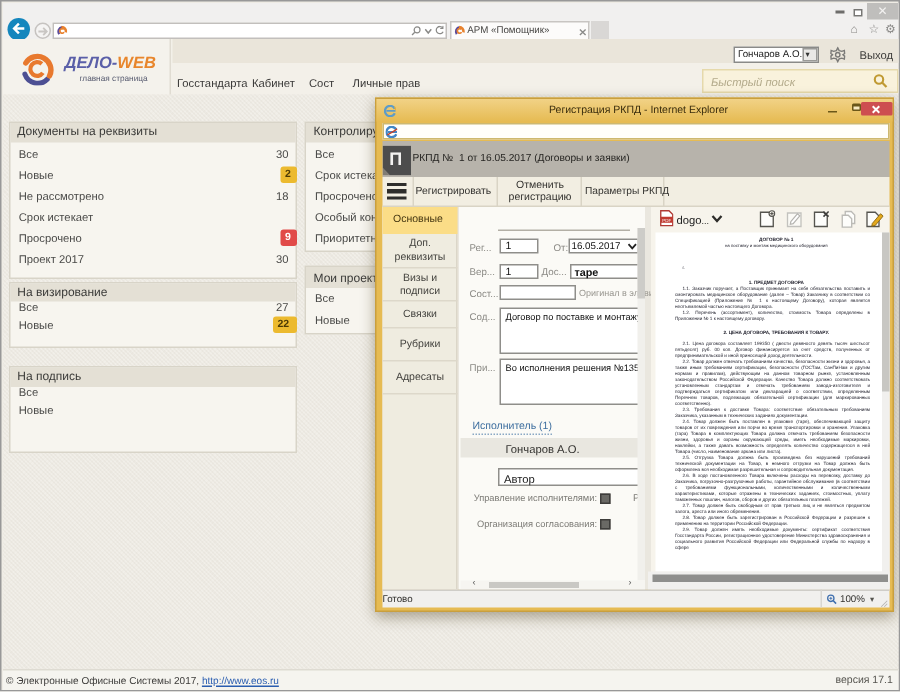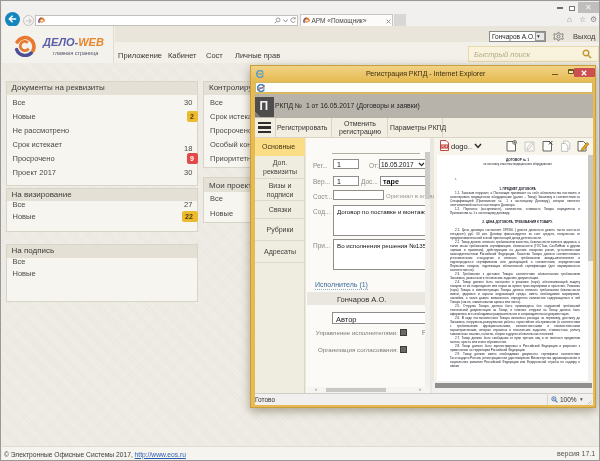--- a/index.html
+++ b/index.html
@@ -80,21 +80,21 @@
   <div style="left:487px;top:5px;width:57px;height:11px;background:#fff;border:1px solid #8a8a88;"></div>
   <div class="t" style="left:490px;top:7px;font-size:6.5px;color:#222;">Гончаров А.О.</div>
   <div style="left:533px;top:6px;width:10px;height:9px;background:#e9e8e6;border:1px solid #9a9a98;"></div>
   <div class="t" style="left:535px;top:6.5px;font-size:5.5px;color:#333;">▾</div>
   <svg style="left:551px;top:5px;" width="11" height="11" viewBox="0 0 12 12">
         <path d="M6 1 L7 3 L9 3.5 L10.8 2.8 L11 5 L9.8 6 L11 7 L10.8 9.2 L9 8.5 L7 9 L6 11 L5 9 L3 8.5 L1.2 9.2 L1 7 L2.2 6 L1 5 L1.2 2.8 L3 3.5 L5 3 Z" fill="none" stroke="#7b7a78" stroke-width="1"></path>
         <circle cx="6" cy="6" r="1.6" fill="none" stroke="#7b7a78" stroke-width="1"></circle>
       </svg>
   <div class="t" style="left:571px;top:6px;font-size:7.5px;color:#3d3c3a;">Выход</div>
 
-  <div class="t" style="left:116px;top:25px;font-size:7.5px;color:#3a3938;">Приложение</div>
+  <div class="t" style="left:116px;top:25px;font-size:7.5px;color:#3a3938;">Госстандарта</div>
   <div class="t" style="left:166px;top:25px;font-size:7.5px;color:#3a3938;">Кабинет</div>
   <div class="t" style="left:204px;top:25px;font-size:7.5px;color:#3a3938;">Сост</div>
   <div class="t" style="left:233px;top:25px;font-size:7.5px;color:#3a3938;">Личные прав</div>
 
   <div style="left:466px;top:20px;width:131px;height:16px;background:#f9f2dc;border:1px solid #e6d9ab;"></div>
   <div class="t" style="left:472px;top:24px;font-size:7.5px;font-style:italic;color:#b3aa8b;">Быстрый поиск</div>
   <svg style="left:580px;top:23px;" width="10" height="10" viewBox="0 0 10 10">
         <circle cx="4" cy="4" r="2.8" fill="none" stroke="#c09a33" stroke-width="1.4"></circle>
         <path d="M6.2 6.2 L9 9" stroke="#c09a33" stroke-width="1.5"></path>
       </svg>
@@ -105,21 +105,21 @@
 
 <div style="left:5px;top:80px;width:192px;height:105px;background:#f7f5ef;border:1px solid #d8d4c8;"></div>
 <div style="left:6px;top:81px;width:190px;height:13px;background:#e4e0d5;"></div>
 <div class="t" style="left:10.5px;top:81.5px;font-size:8px;color:#3b3b39;">Документы на реквизиты</div>
 <div class="t" style="left:11.5px;top:97px;font-size:7.5px;color:#4a4a48;">Все</div>
     <div class="t" style="left:183px;top:97px;font-size:7.5px;color:#4a4a48;">30</div>
 <div class="t" style="left:11.5px;top:111px;font-size:7.5px;color:#4a4a48;">Новые</div>
 <div style="left:186px;top:110px;width:11px;height:11px;background:#ecba2f;border-radius:2px;"></div>
     <div class="t" style="left:189px;top:112px;font-size:7px;font-weight:bold;color:#4c3a05;">2</div>
 <div class="t" style="left:11.5px;top:125px;font-size:7.5px;color:#4a4a48;">Не рассмотрено</div>
-    <div class="t" style="left:183px;top:143px;font-size:7.5px;color:#4a4a48;">18</div>
+    <div class="t" style="left:183px;top:125px;font-size:7.5px;color:#4a4a48;">18</div>
 <div class="t" style="left:11.5px;top:139px;font-size:7.5px;color:#4a4a48;">Срок истекает</div>
 <div class="t" style="left:11.5px;top:153px;font-size:7.5px;color:#4a4a48;">Просрочено</div>
 <div style="left:186px;top:152px;width:11px;height:11px;background:#e14a48;border-radius:2px;"></div>
     <div class="t" style="left:189px;top:154px;font-size:7px;font-weight:bold;color:#fff;">9</div>
 <div class="t" style="left:11.5px;top:167px;font-size:7.5px;color:#4a4a48;">Проект 2017</div>
     <div class="t" style="left:183px;top:167px;font-size:7.5px;color:#4a4a48;">30</div>
 
 <div style="left:5px;top:187px;width:192px;height:44px;background:#f7f5ef;border:1px solid #d8d4c8;"></div>
 <div style="left:6px;top:188px;width:190px;height:12px;background:#e4e0d5;"></div>
 <div class="t" style="left:10.5px;top:189px;font-size:8px;color:#3b3b39;">На визирование</div>

